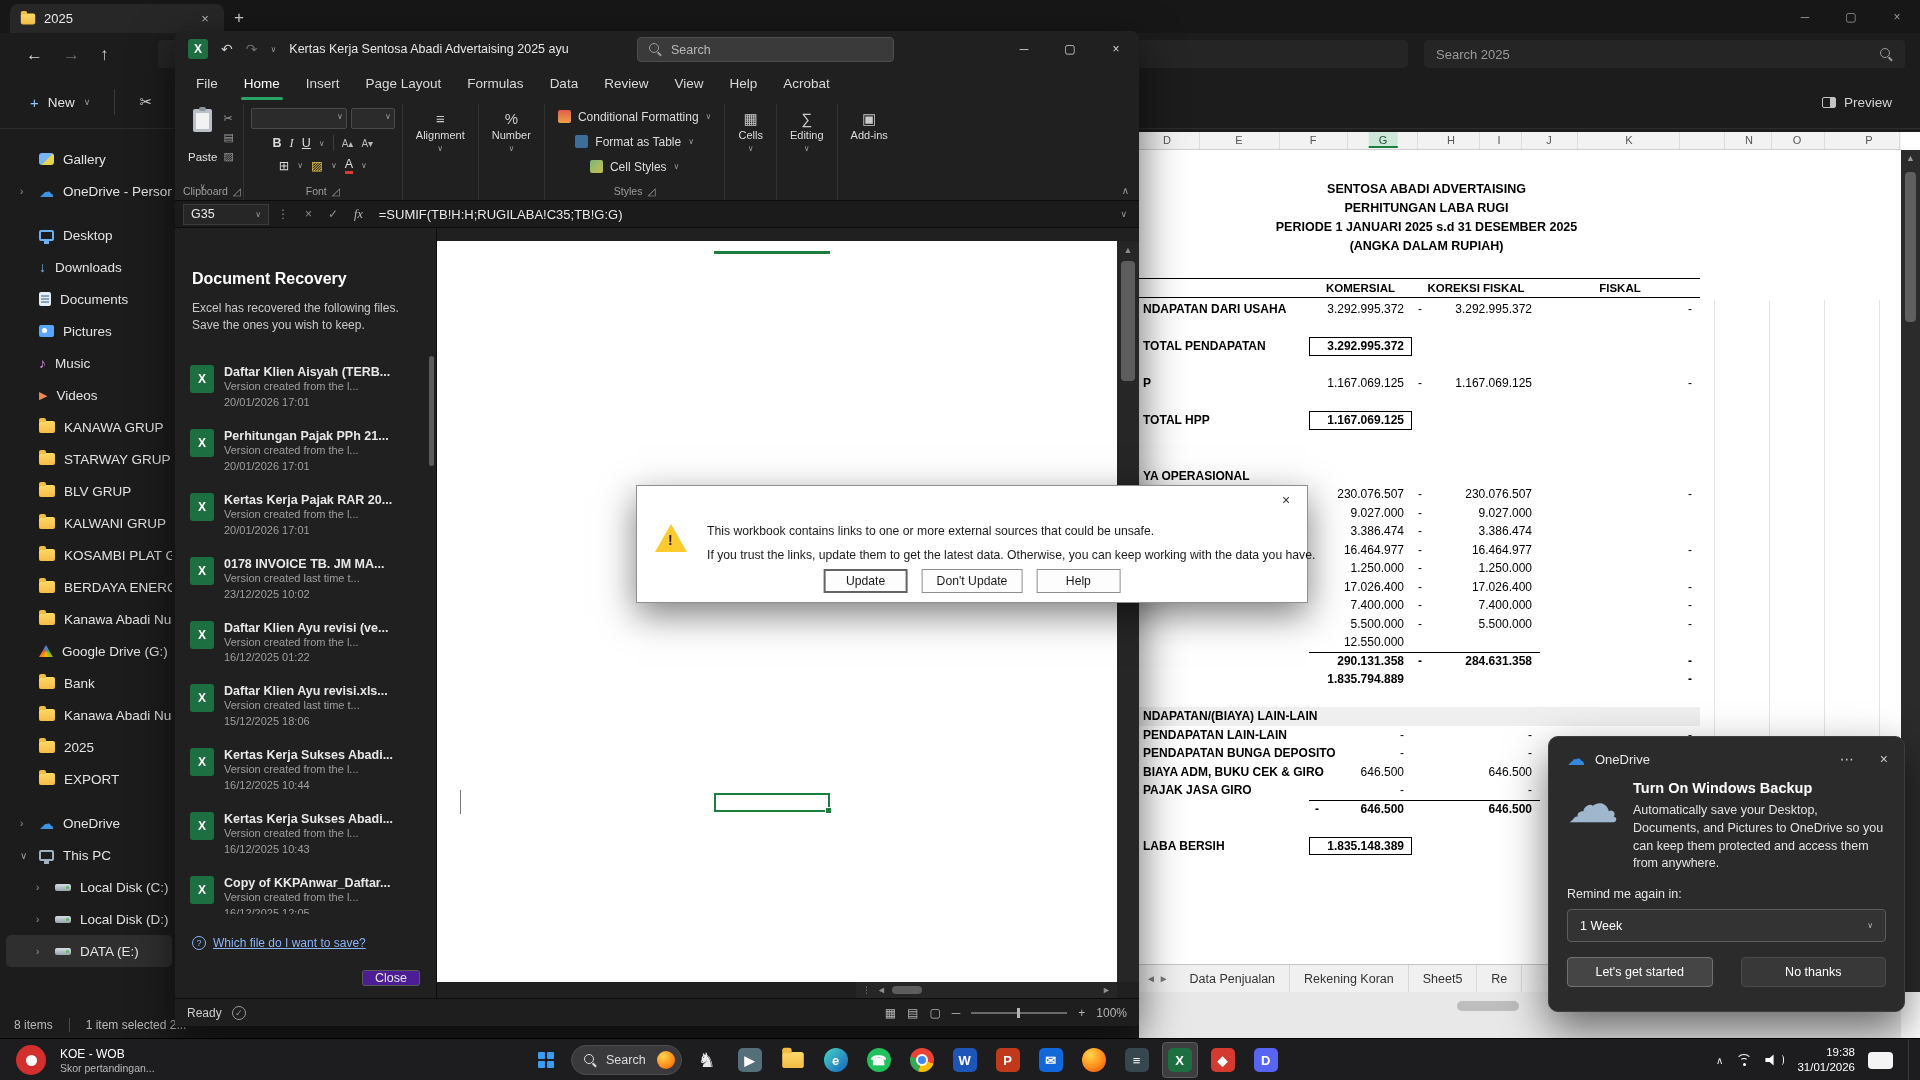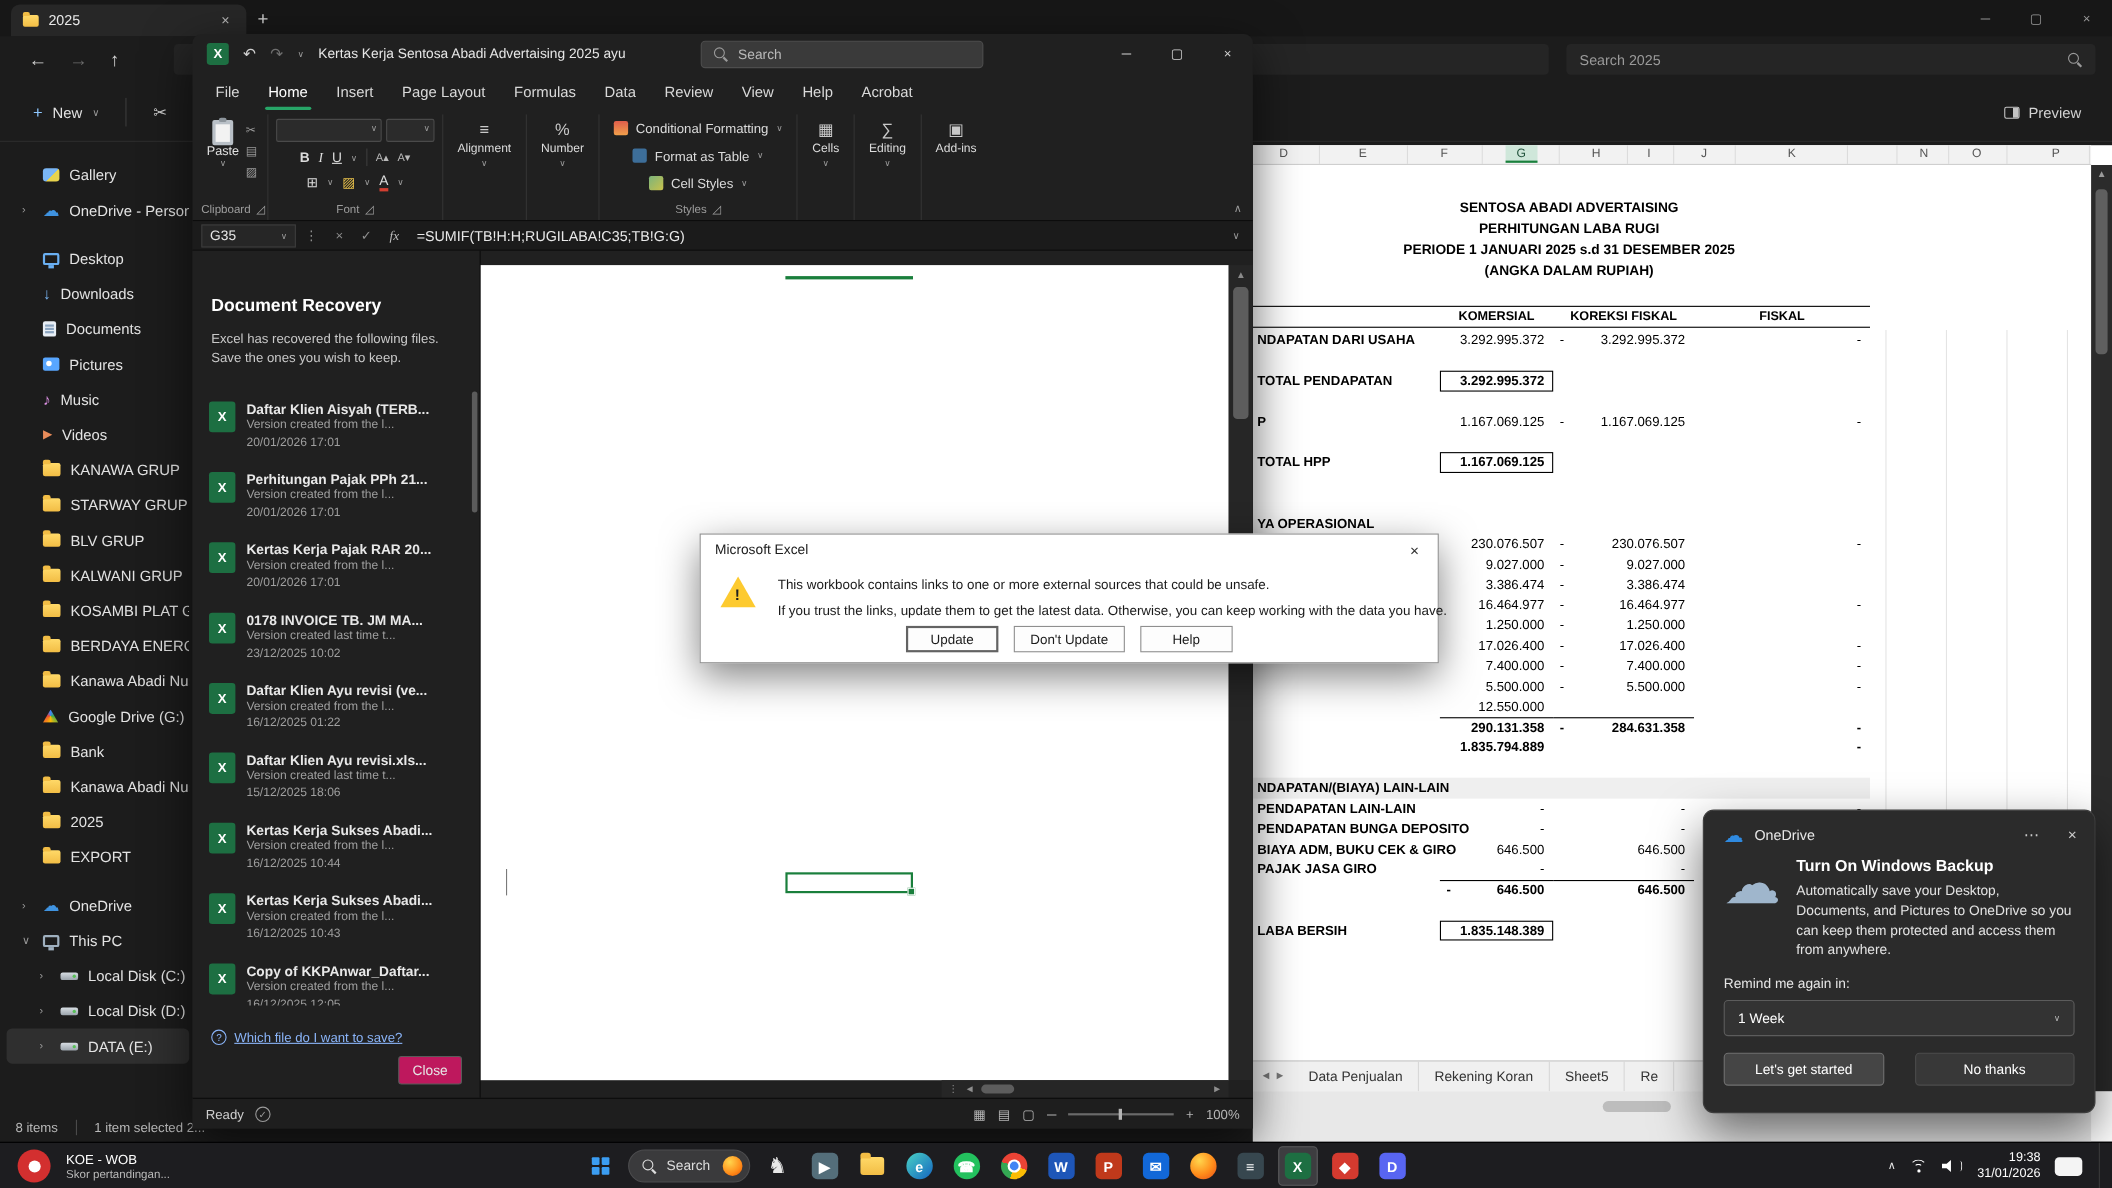--- a/index.html
+++ b/index.html
@@ -101,21 +101,21 @@
   .xl-ctl{position:absolute;right:0;top:0;height:36px;display:flex}
   .xl-ctl span{width:46px;display:grid;place-items:center;color:#d4d4d4;font-size:12px}
   .xl-tabs{height:33px;display:flex;align-items:flex-end;padding-left:8px;color:#d9d9d9;font-size:13.5px}
   .rtab{padding:0 13px 9px;position:relative}
   .rtab.active{color:#fff}
   .rtab.active::after{content:"";position:absolute;left:10px;right:10px;bottom:0;height:3px;border-radius:2px;background:#27a567}
   .xl-ribbon{height:101px;display:flex;padding:4px 4px 0 6px;position:relative;border-bottom:1px solid #0c0c0c}
   .rgroup{display:flex;flex-direction:column;align-items:center;position:relative;padding:0 7px 18px}
   .rgroup+.rgroup{border-left:1px solid #333}
   .rg-label{position:absolute;bottom:3px;font-size:10.5px;color:#9d9d9d;display:flex;gap:5px;align-items:center;white-space:nowrap}
-  .big-btn{display:flex;flex-direction:column;align-items:center;gap:0;color:#e0e0e0;font-size:11.5px;padding-top:5px}
+  .big-btn{display:flex;flex-direction:column;align-items:center;gap:19px;color:#e0e0e0;font-size:11.5px;padding-top:5px}
   .clip{width:19px;height:23px;background:#b9c0c7;border-radius:2px;position:relative}
   .clip::before{content:"";position:absolute;left:3px;top:4px;width:13px;height:16px;background:#f2f2f2}
   .clip::after{content:"";position:absolute;left:6px;top:-2px;width:7px;height:4px;background:#8d959c;border-radius:2px}
   .car8{font-size:8px;color:#9a9a9a}
   .mini-col{display:flex;flex-direction:column;gap:6px;padding:8px 2px 0 6px;color:#9a9a9a;font-size:11px}
   .frow{display:flex;align-items:center;gap:4px;margin-top:4px}
   .ffield{width:96px;height:21px;background:#2b2b2b;border:1px solid #4a4a4a;border-radius:2px;position:relative}
   .ffield.sz{width:44px}
   .ffield::after{content:"∨";position:absolute;right:3px;top:3px;font-size:8px;color:#9a9a9a}
   .fbtns{display:flex;align-items:center;gap:8px;color:#dcdcdc;font-size:12.5px;margin-top:6px}
@@ -159,21 +159,21 @@
   .rec-desc{color:#c9c9c9;font-size:12px;line-height:1.4;padding:12px 20px 0 17px}
   .rec-list{position:absolute;left:0;right:8px;top:128px;bottom:84px;overflow:hidden}
   .rec-item{display:flex;gap:10px;padding:9px 6px 9px 15px}
   .rec-ic{width:24px;height:28px;border-radius:3px;background:#1d6f42;color:#fff;font-weight:700;font-size:12px;display:grid;place-items:center;flex:none}
   .rec-name{color:#e8e8e8;font-size:12.5px;font-weight:700;white-space:nowrap;overflow:hidden;max-width:190px}
   .rec-sub,.rec-date{color:#9f9f9f;font-size:11px;line-height:1.45;white-space:nowrap;overflow:hidden}
   .rec-scroll{position:absolute;right:2px;top:128px;width:5px;height:110px;border-radius:3px;background:#5b5b5b}
   .rec-link{position:absolute;left:17px;bottom:48px;display:flex;align-items:center;gap:7px;color:#8ab4f8;font-size:12px}
   .rec-link .q{width:14px;height:14px;border-radius:50%;border:1.3px solid #8ab4f8;display:grid;place-items:center;font-size:9px;flex:none}
   .rec-link u{text-decoration:underline}
-  .rec-close{position:absolute;right:16px;bottom:12px;width:58px;height:26px;background:#be185d;border:1px solid #5a5a5a;border-radius:3px;color:#e6e6e6;font-size:12.5px;display:grid;place-items:center}
+  .rec-close{position:absolute;right:16px;bottom:12px;width:58px;height:16px;background:#4c1d95;border:1px solid #5a5a5a;border-radius:3px;color:#e6e6e6;font-size:12.5px;display:grid;place-items:center}
 
   
   #dlg{position:absolute;left:636px;top:485px;width:672px;height:118px;background:#fff;border:1px solid #8f8f8f;box-shadow:0 12px 34px rgba(0,0,0,.5);z-index:4}
   .dlg-title{height:28px;display:flex;align-items:center;padding-left:13px;color:#1b1b1b;font-size:12.5px}
   .dlg-x{position:absolute;right:0;top:0;width:42px;height:28px;display:grid;place-items:center;color:#333;font-size:14px}
   .dlg-body{position:absolute;left:18px;top:38px;display:flex;gap:18px}
   .warn-wrap{position:relative;width:34px;height:30px;flex:none}
   .warn{width:0;height:0;border-left:16px solid transparent;border-right:16px solid transparent;border-bottom:28px solid #fdca2f}
   .warn-wrap b{position:absolute;left:13px;top:8px;color:#202020;font-size:14px}
   .dlg-l1{color:#1a1a1a;font-size:12.2px;white-space:nowrap}
@@ -1027,21 +1027,20 @@
         <span class="vw">▢</span>
         <span>─</span>
         <span class="zoom-track"></span>
         <span>+</span>
         <span>100%</span>
       </div>
     </div>
   </div>
 
   <div id="dlg">
-    <div class="dlg-title">Microsoft Excel</div>
     <div class="dlg-x">×</div>
     <div class="dlg-body">
       <div class="warn-wrap">
         <div class="warn"></div>
           <b>!</b>
       </div>
       <div>
         <div class="dlg-l1">This workbook contains links to one or more external sources that could be unsafe.</div>
         <div class="dlg-l2">If you trust the links, update them to get the latest data. Otherwise, you can keep working with the data you have.</div>
       </div>

